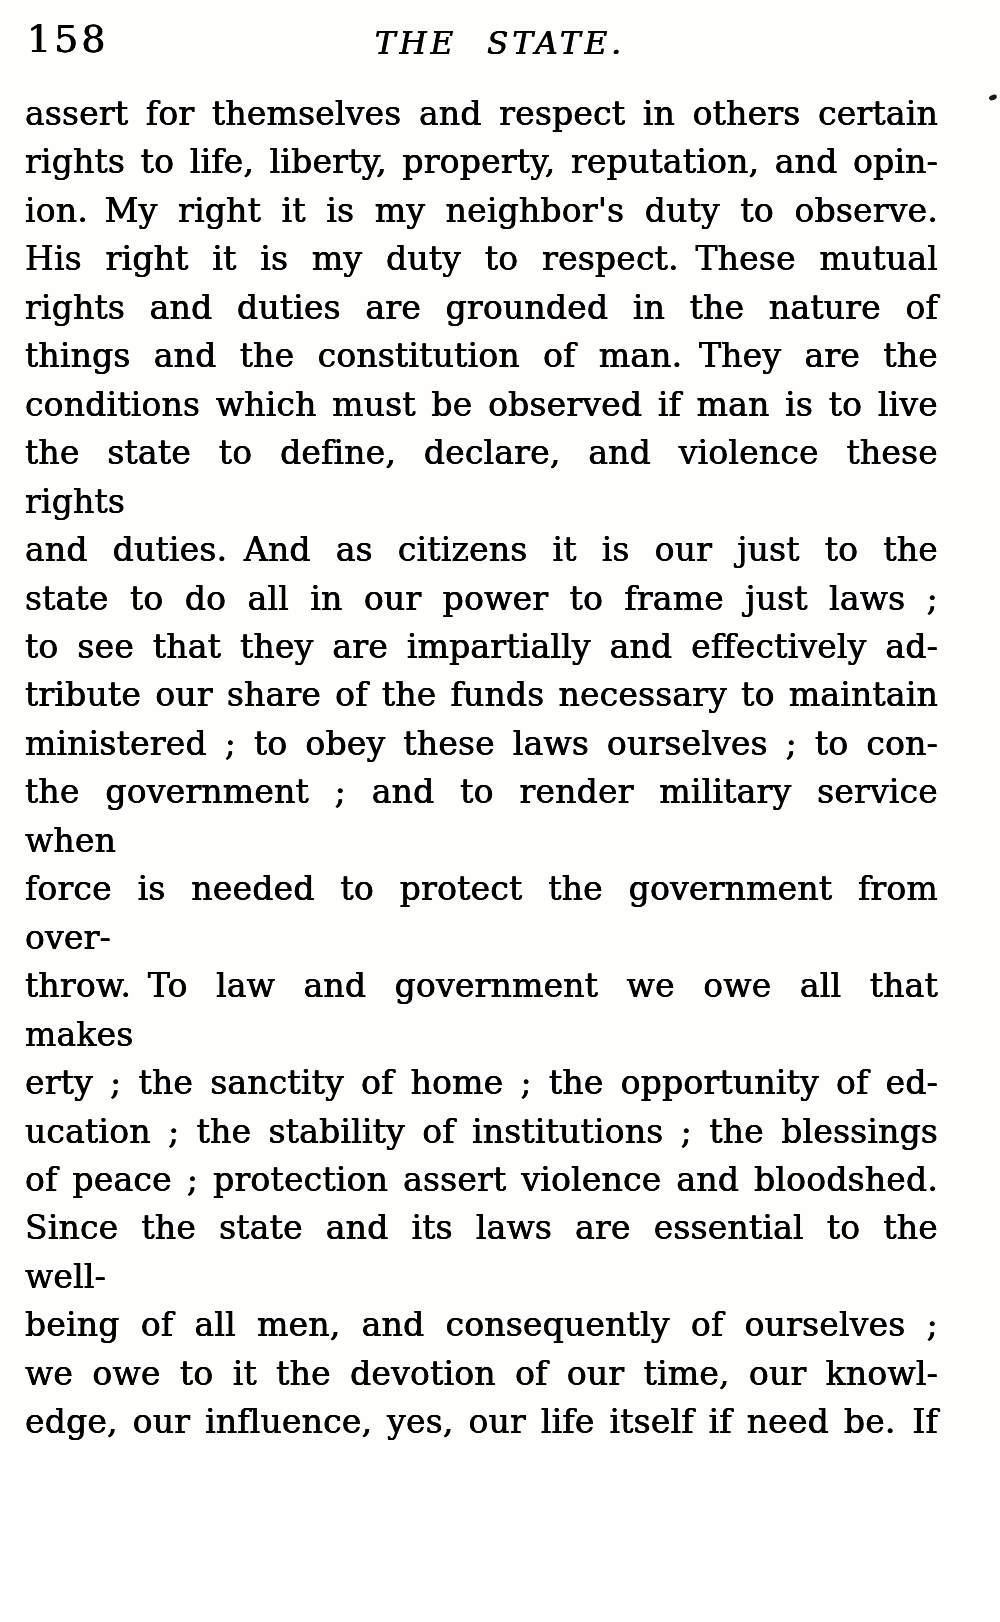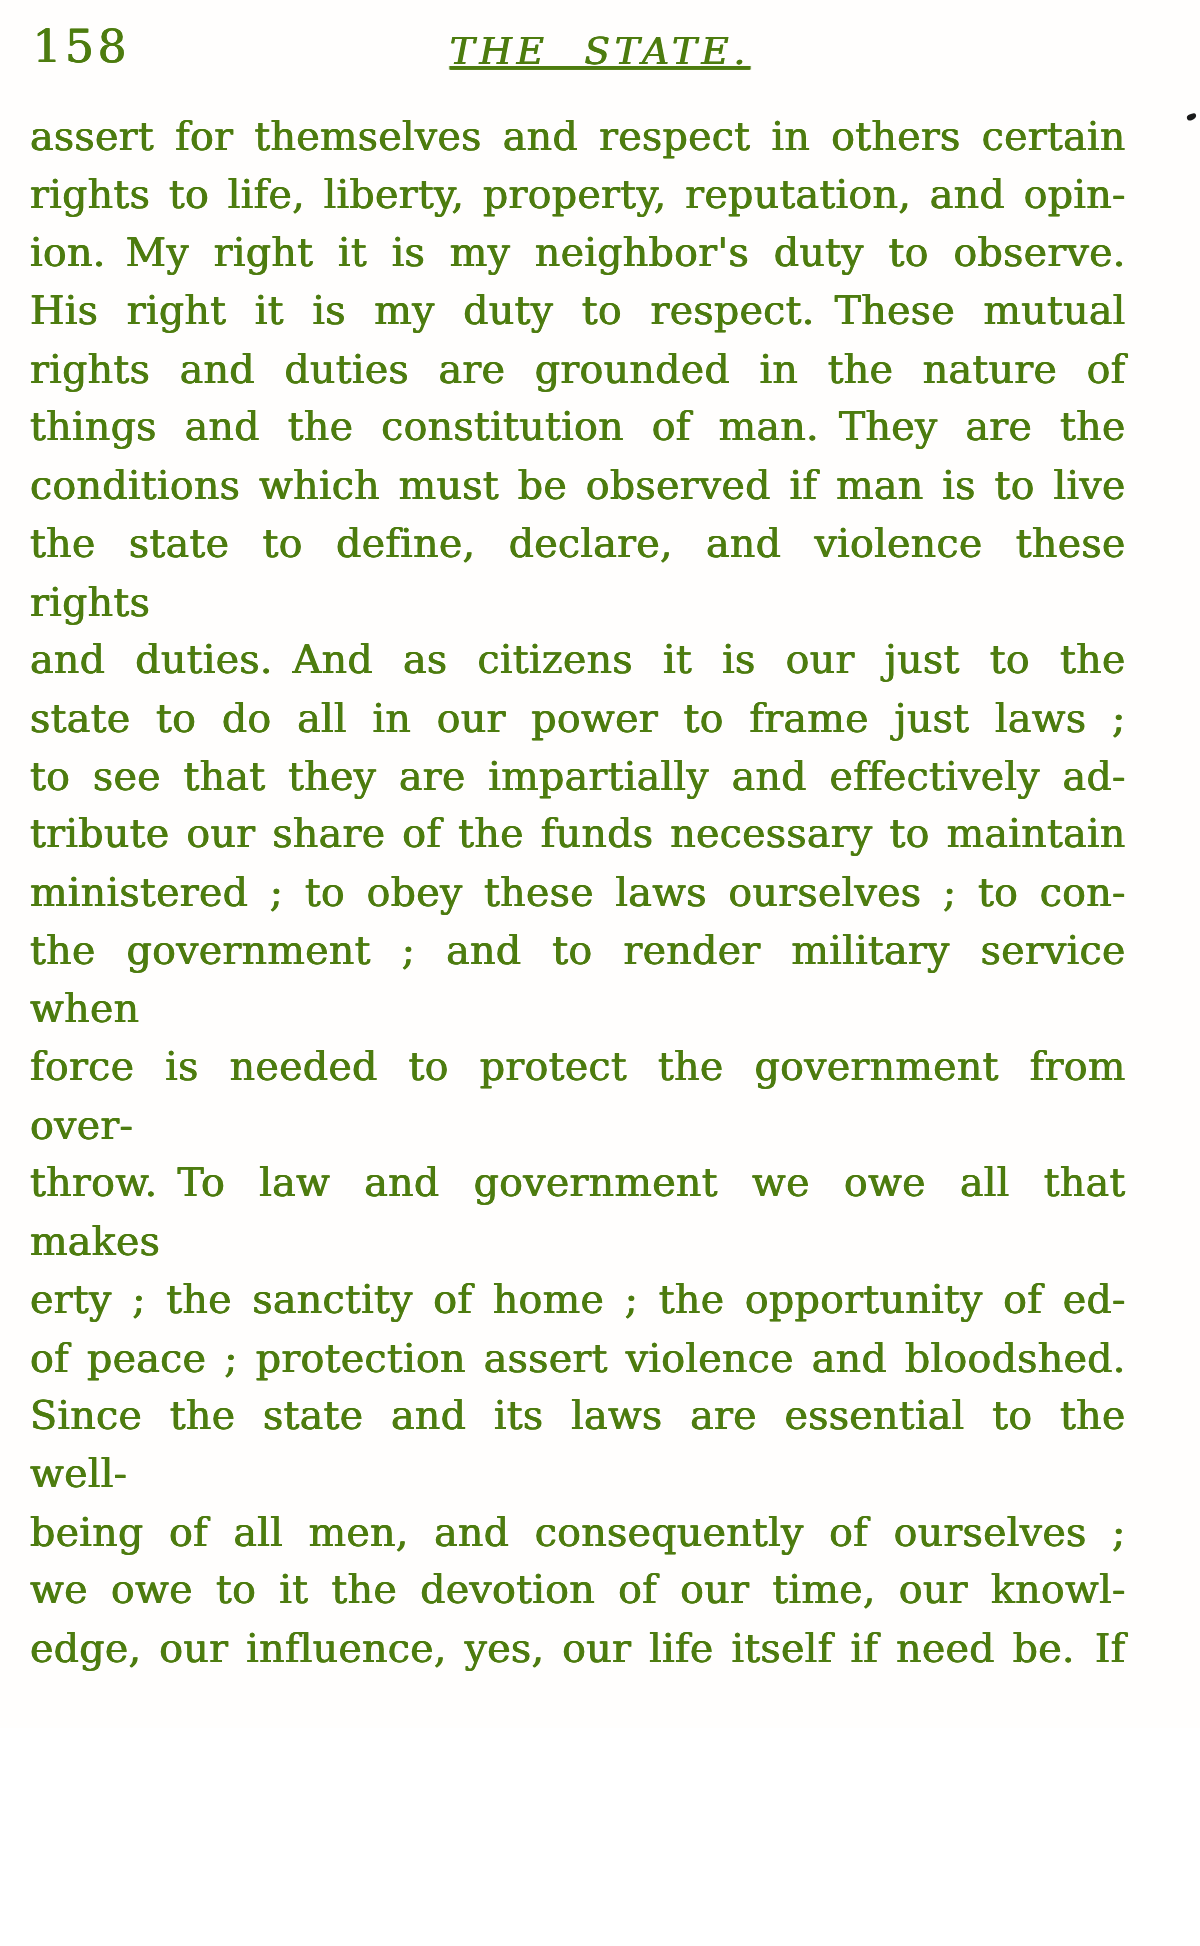--- a/index.html
+++ b/index.html
@@ -6,21 +6,21 @@
     margin: 0;
     padding: 0;
     background: #ffffff;
   }
   .page {
     position: relative;
     width: 1000px;
     height: 1440px;
     background: #fffefd;
     overflow: hidden;
-    color: #4d7c0f;
+    color: #000000;
     font-family: "DejaVu Serif", "Liberation Serif", serif;
   }
   .header {
     position: absolute;
     top: 0;
     left: 0;
     width: 1000px;
     height: 70px;
   }
   .page-number {
@@ -36,21 +36,20 @@
     position: absolute;
     left: 0;
     right: 0;
     top: 25px;
     text-align: center;
     font-style: italic;
     font-size: 31px;
     letter-spacing: 4px;
     word-spacing: 16px;
     text-shadow: 0.4px 0 currentColor, -0.4px 0 currentColor;
-    text-decoration: underline;
   }
   .body-text {
     position: absolute;
     top: 90px;
     left: 25px;
     width: 913px;
   }
   .line {
     font-size: 33px;
     line-height: 48.45px;
@@ -91,20 +90,21 @@
       <div class="line">the state to define, declare, and violence these rights</div>
       <div class="line">and duties. And as citizens it is our just to the</div>
       <div class="line">state to do all in our power to frame just laws ;</div>
       <div class="line">to see that they are impartially and effectively ad-</div>
       <div class="line">tribute our share of the funds necessary to maintain</div>
       <div class="line">ministered ; to obey these laws ourselves ; to con-</div>
       <div class="line">the government ; and to render military service when</div>
       <div class="line">force is needed to protect the government from over-</div>
       <div class="line">throw. To law and government we owe all that makes</div>
       <div class="line">erty ; the sanctity of home ; the opportunity of ed-</div>
+      <div class="line">ucation ; the stability of institutions ; the blessings</div>
       <div class="line">of peace ; protection assert violence and bloodshed.</div>
       <div class="line">Since the state and its laws are essential to the well-</div>
       <div class="line">being of all men, and consequently of ourselves ;</div>
       <div class="line">we owe to it the devotion of our time, our knowl-</div>
       <div class="line">edge, our influence, yes, our life itself if need be. If</div>
     </div>
 
   <div class="speck"></div>
 </div>
 

